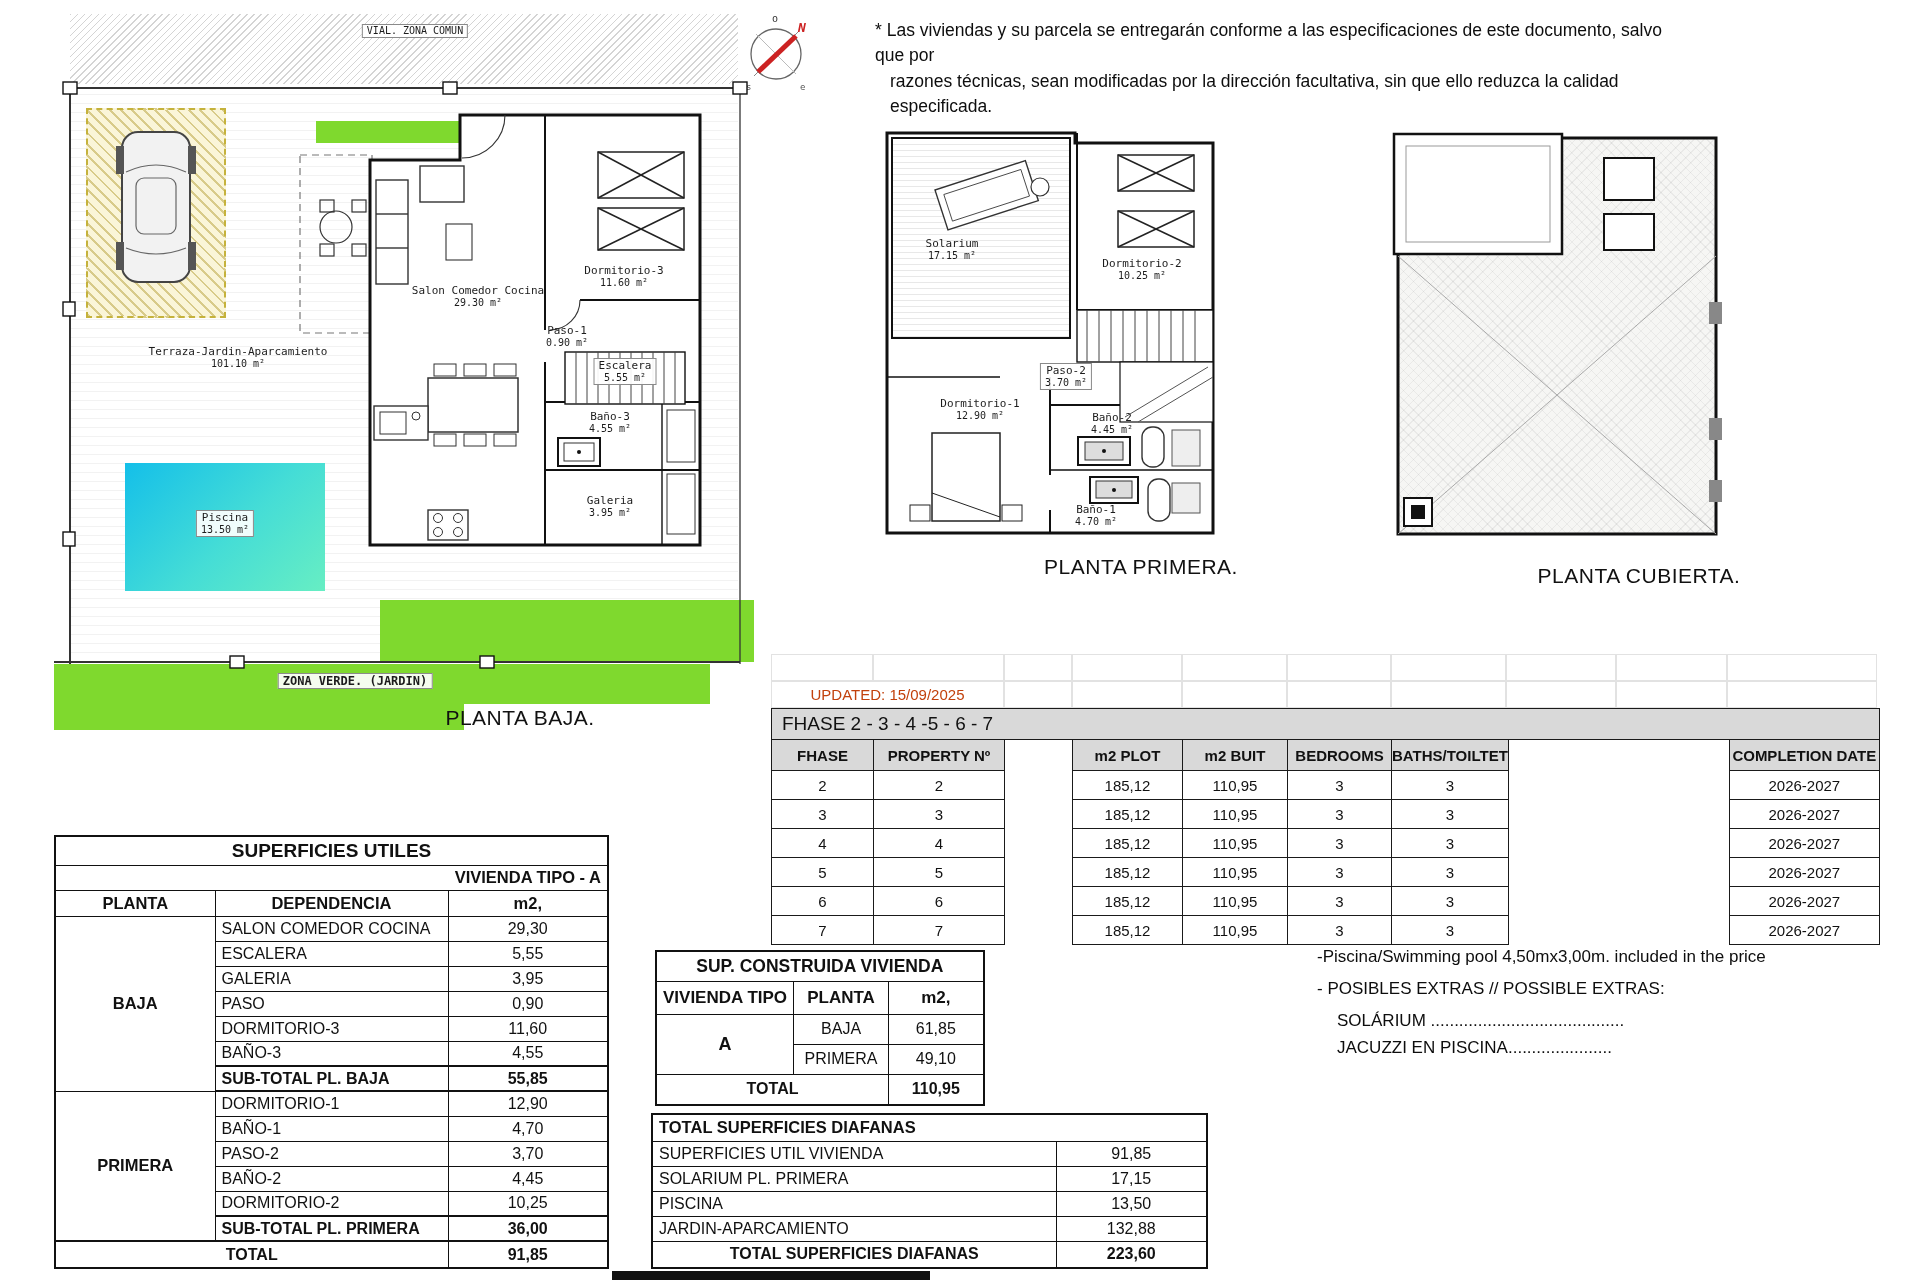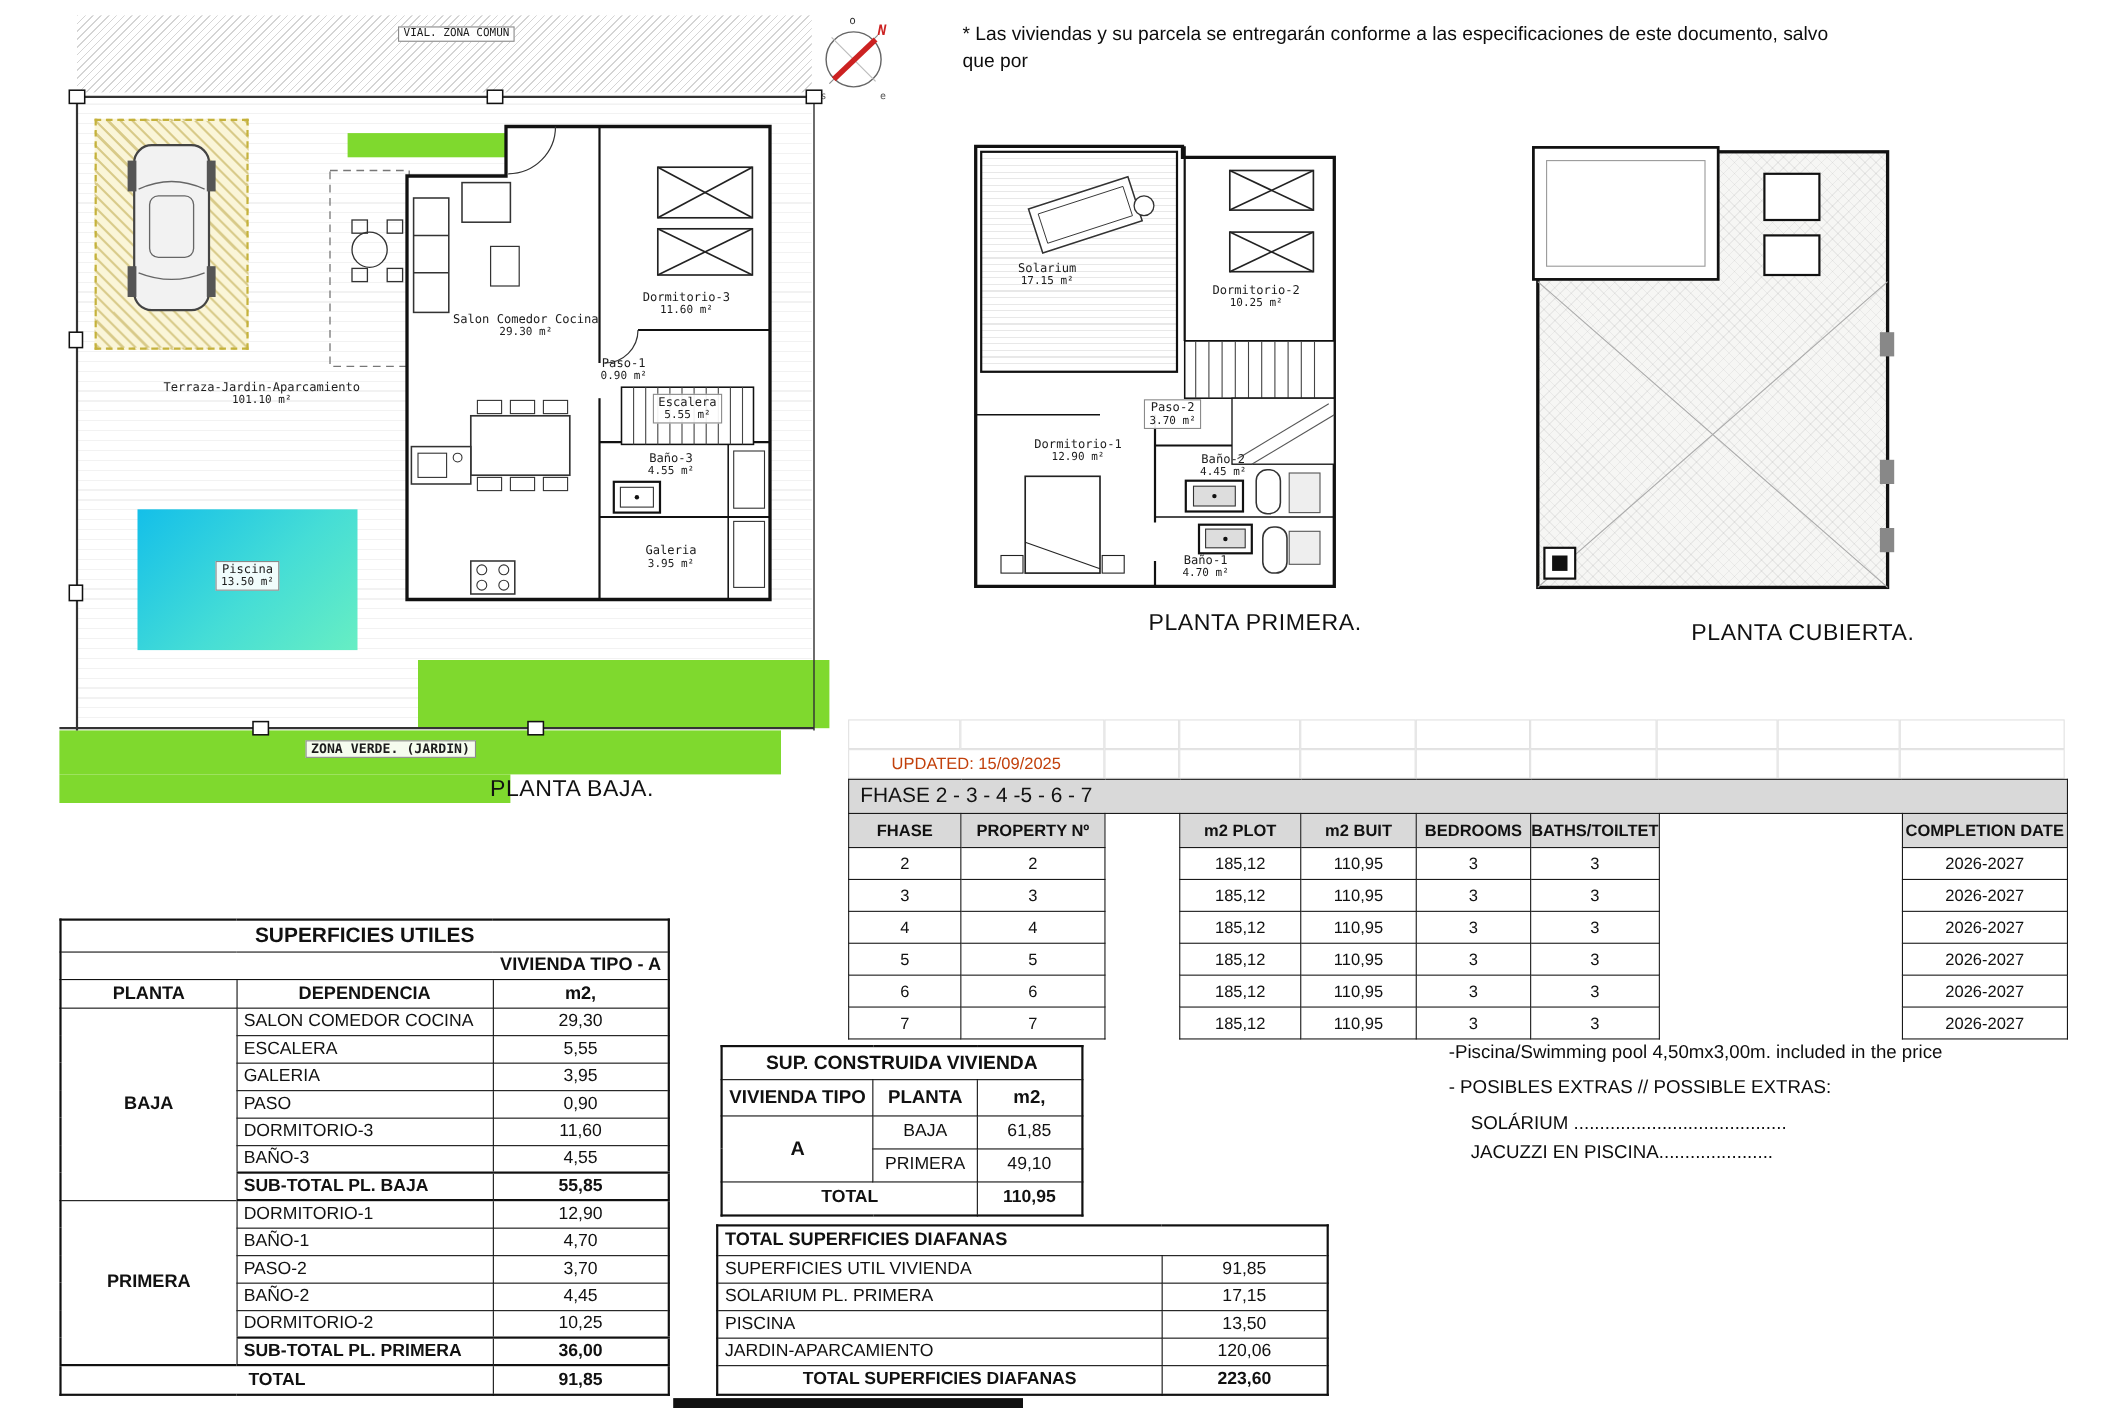--- a/index.html
+++ b/index.html
@@ -82,20 +82,21 @@
 
   .blackbar{left:612px;top:1271px;width:318px;height:9px;background:#111;}
 </style>
 </head>
 <body>
 
 <div id="page">
 
   <div class="abs disclaimer">
     <div>* Las viviendas y su parcela se entregarán conforme a las especificaciones de este documento, salvo que por</div>
+    <div class="l2">razones técnicas, sean modificadas por la dirección facultativa, sin que ello reduzca la calidad especificada.</div>
   </div>
 
   <svg class="abs" style="left:738px;top:8px" width="80" height="88" viewBox="0 0 80 88">
     <circle cx="38" cy="46" r="25" fill="none" stroke="#666" stroke-width="1.3"></circle>
     <line x1="16" y1="68" x2="60" y2="24" stroke="#888" stroke-width="1"></line>
     <line x1="18" y1="26" x2="58" y2="66" stroke="#bbb" stroke-width="1"></line>
     <line x1="20" y1="64" x2="58" y2="28" stroke="#cc2222" stroke-width="5"></line>
     <text x="60" y="24" font-size="13" font-style="italic" font-weight="bold" fill="#cc2222" font-family="DejaVu Sans Mono, monospace">N</text>
     <text x="34" y="14" font-size="10" fill="#333" font-family="DejaVu Sans Mono, monospace">o</text>
     <text x="8" y="82" font-size="9" fill="#555" font-family="DejaVu Sans Mono, monospace">s</text>
@@ -636,21 +637,21 @@
     <tr style="height:25px">
       <td class="lab">SOLARIUM PL. PRIMERA</td>
       <td class="val">17,15</td>
     </tr>
     <tr style="height:25px">
       <td class="lab">PISCINA</td>
       <td class="val">13,50</td>
     </tr>
     <tr style="height:25px">
       <td class="lab">JARDIN-APARCAMIENTO</td>
-      <td class="val">120,06</td>
+      <td class="val">132,88</td>
     </tr>
     <tr class="tot" style="height:27px">
       <td class="lab">TOTAL SUPERFICIES DIAFANAS</td>
       <td class="val">223,60</td>
     </tr>
   </tbody>
     </table>
 
   <div class="abs extras">
     <div class="row">-Piscina/Swimming pool 4,50mx3,00m. included in the price</div>

